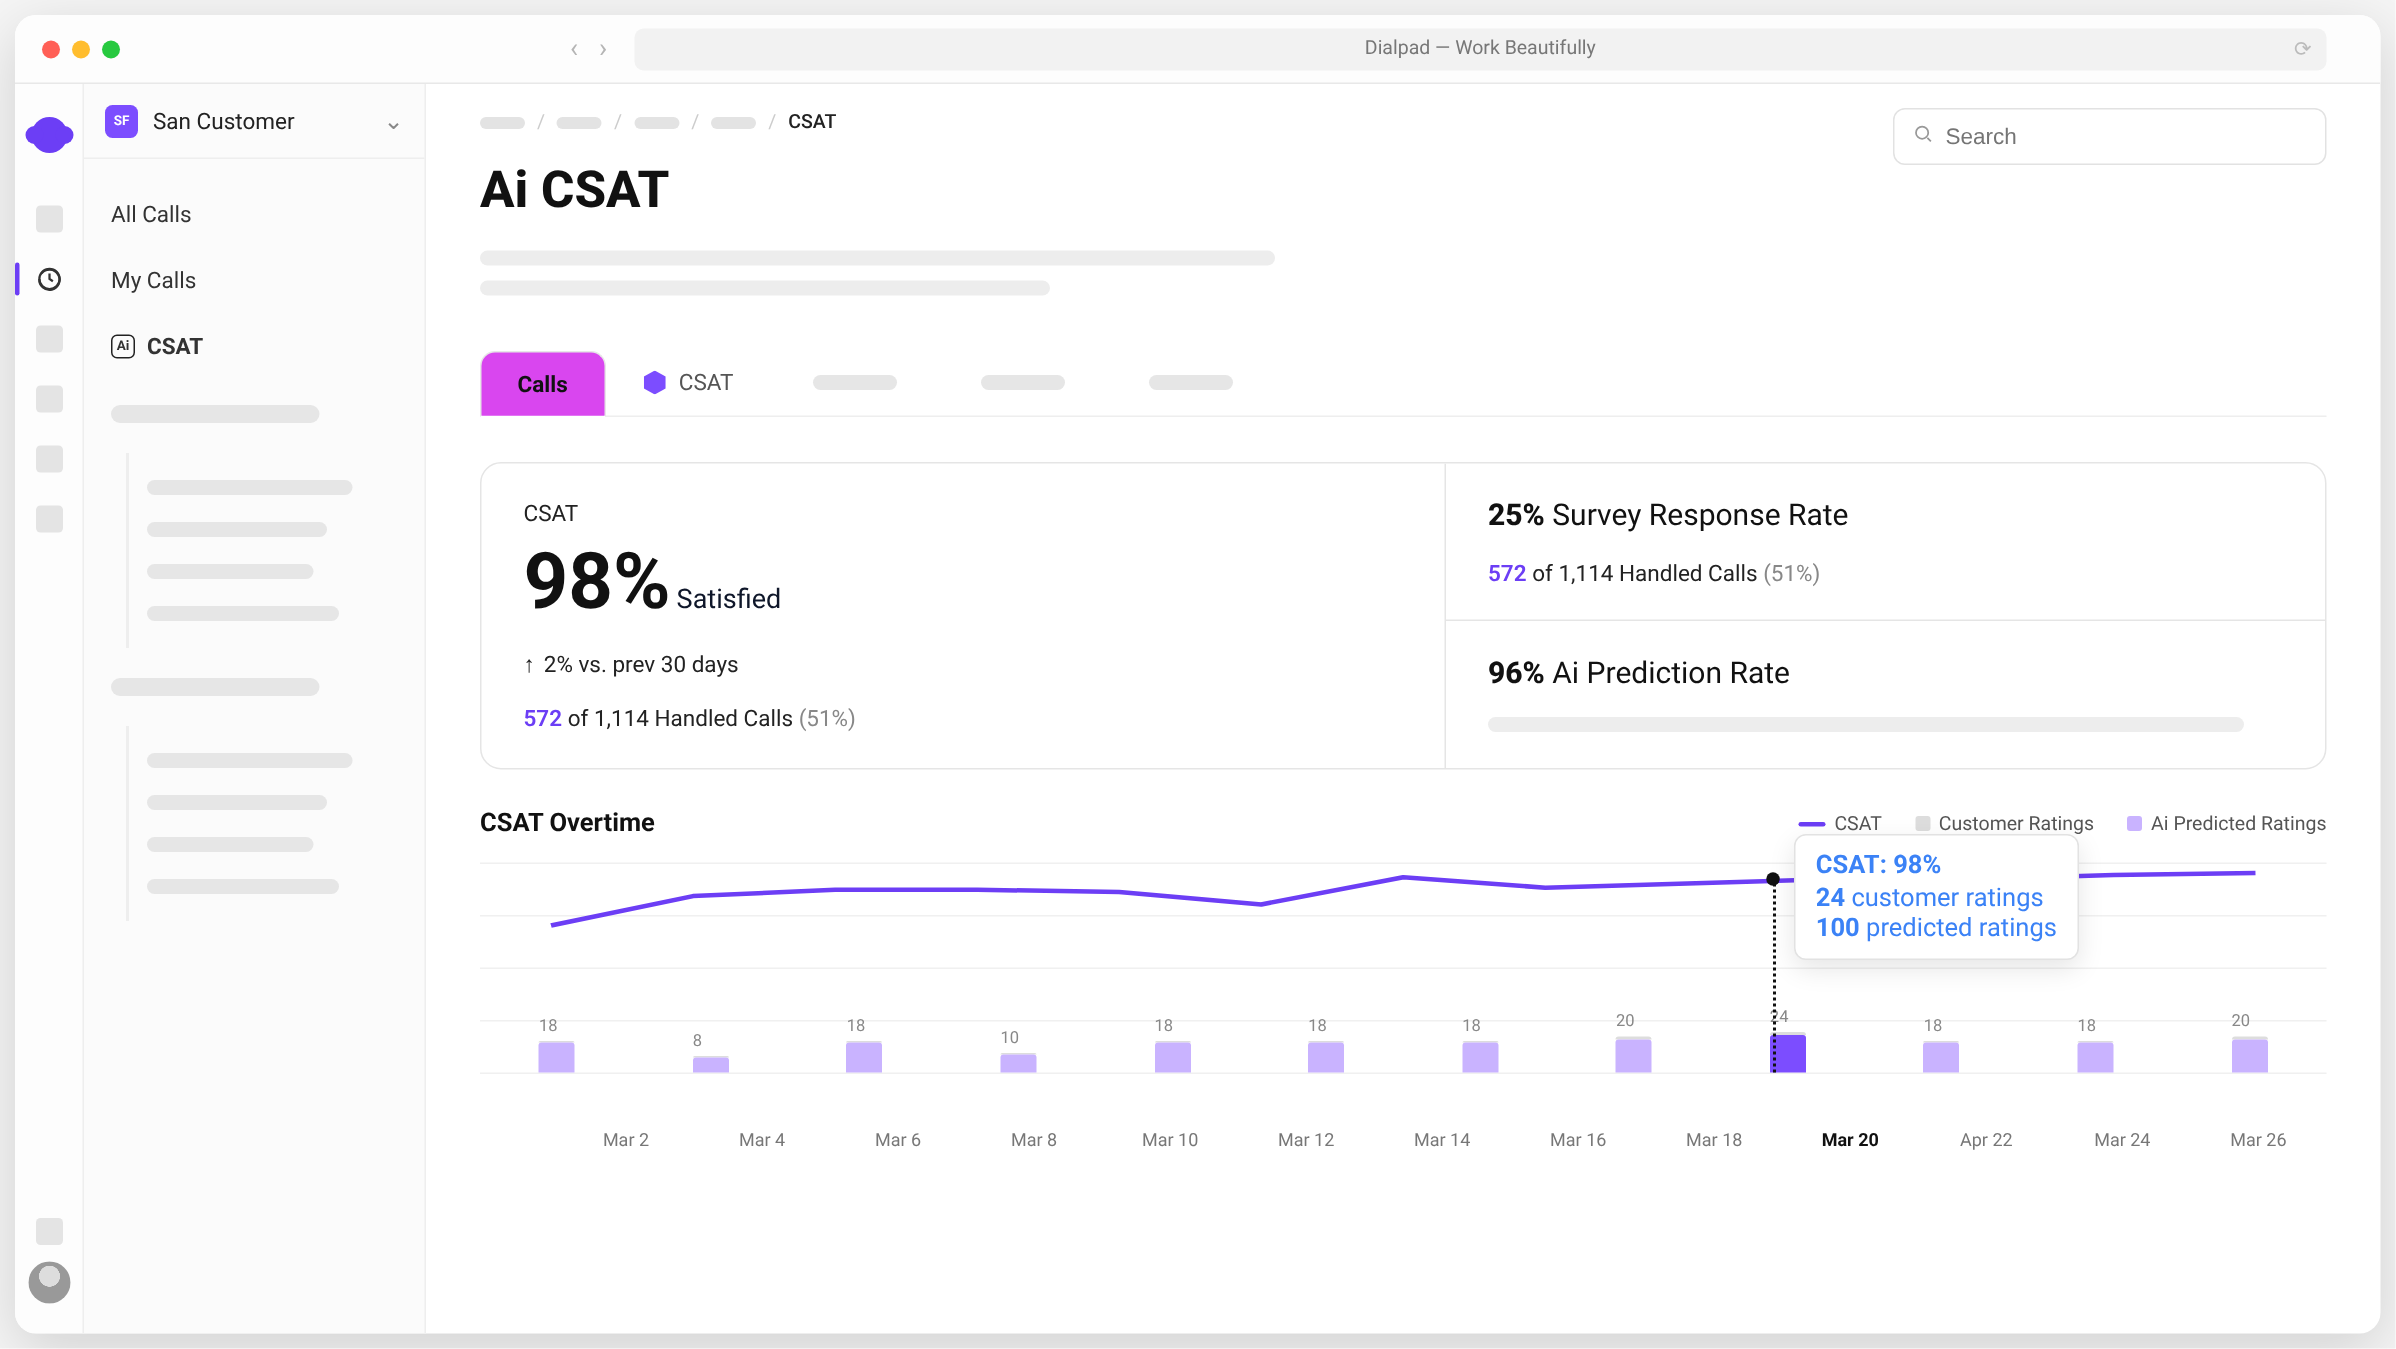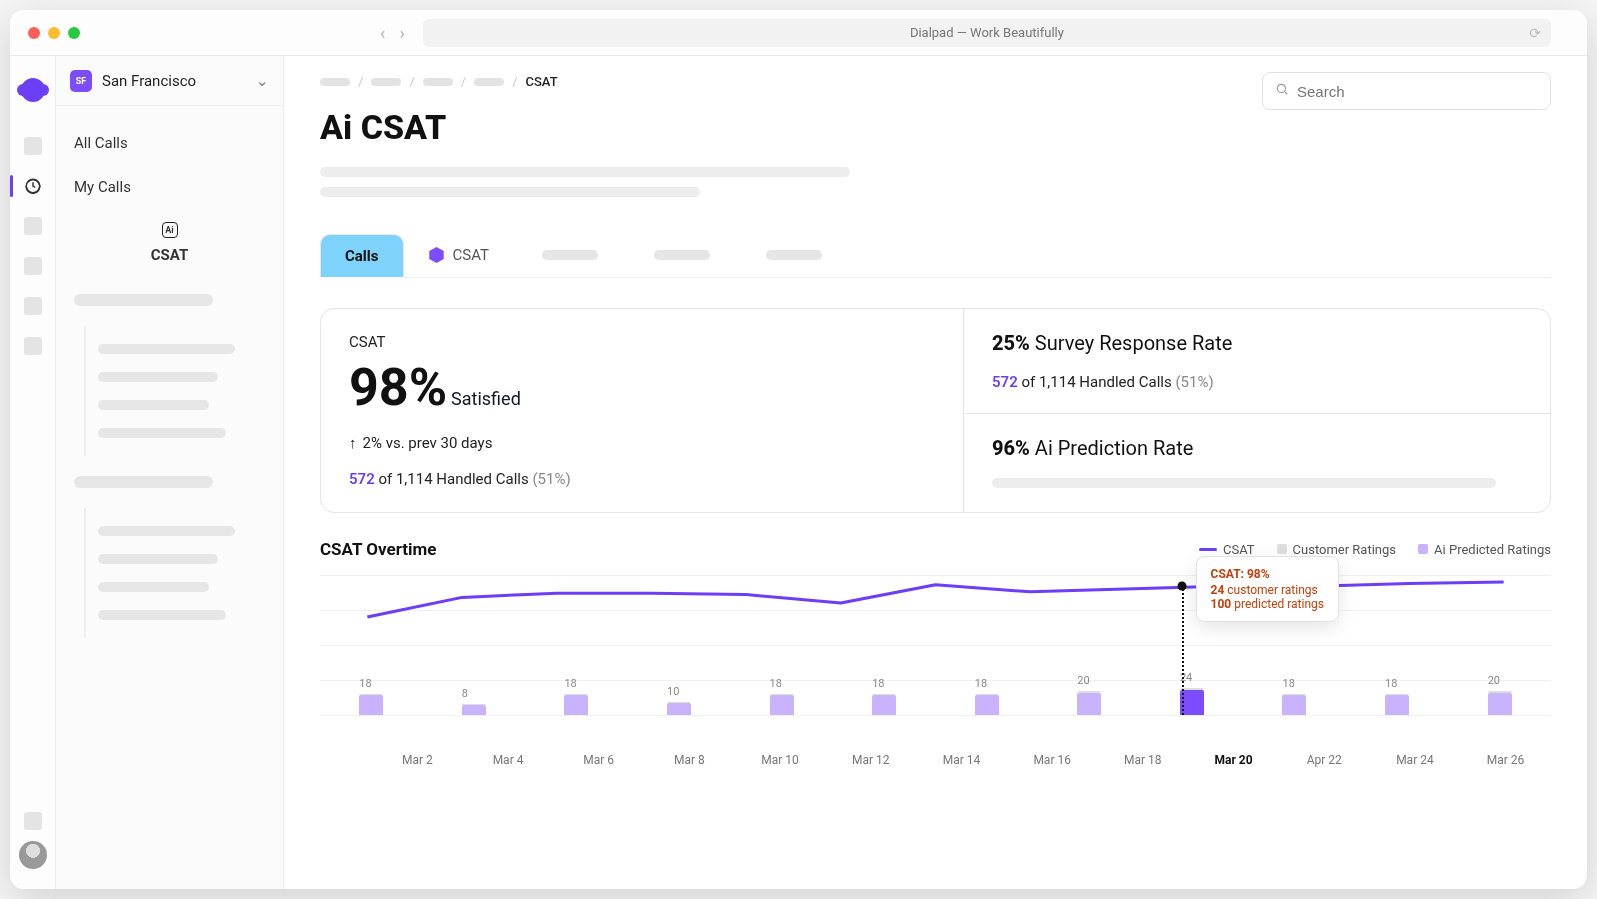--- a/index.html
+++ b/index.html
@@ -53,36 +53,36 @@
 .sidebar {
   width:228px; background:#fbfbfb; border-right:1px solid #eee;
   display:flex; flex-direction:column;
 }
 .org-picker { height:50px; border-bottom:1px solid #eee; display:flex; align-items:center; padding:0 14px; gap:10px; cursor:pointer; }
 .org-badge { width:22px; height:22px; background:#7c4dff; border-radius:5px; color:#fff; font-size:9px; font-weight:700; display:flex; align-items:center; justify-content:center; }
 .org-name { flex:1; font-size:15px; color:#222; }
 .chev { color:#888; }
 .side-list { padding:18px 14px; display:flex; flex-direction:column; gap:6px; }
 .side-item { padding:10px 4px; font-size:15px; color:#333; border-radius:6px; cursor:pointer; display:flex; align-items:center; gap:8px;}
-.side-item.bold { font-weight:700;flex-direction:column; }
+.side-item.bold { font-weight:700; }
 .side-icon { width:16px; height:16px; border:1.5px solid #222; border-radius:4px; display:inline-flex; align-items:center; justify-content:center; font-size:9px; font-weight:700;}
 .side-ph { height:12px; background:#e6e6e6; border-radius:6px; margin:14px 4px; }
 .side-sub { margin-left:14px; border-left:2px solid #eee; padding-left:12px; }
 .side-sub .side-ph { height:10px; margin:18px 0; }
 .main { flex:1; overflow:auto; padding:18px 36px 30px 36px; position:relative; }
 .crumbs { display:flex; align-items:center; gap:8px; color:#bbb; font-size:13px; margin-bottom:18px; }
 .crumb-ph { width:30px; height:8px; background:#e3e3e3; border-radius:4px; }
 .crumb-sep { color:#ccc; }
 .crumb-final { color:#222; font-weight:500; }
 .search-wrap { position:absolute; top:16px; right:36px; width:289px; height:38px; border:1px solid #e2e2e2; border-radius:8px; display:flex; align-items:center; padding:0 12px; color:#888; font-size:15px; gap:8px; }
 .page-title { font-size:34px; font-weight:800; color:#111; margin-bottom:20px; }
 .sub-ph { height:10px; background:#ededed; border-radius:5px; margin-bottom:10px; }
 .tabs { display:flex; gap:0; border-bottom:1px solid #eee; margin-top:36px; align-items:center; }
 .tab { padding:12px 24px; font-size:15px; color:#555; cursor:pointer; display:flex; align-items:center; gap:8px; border:1px solid transparent; }
-.tab.active { font-weight:700; color:#111; border:1px solid #e7e7e7; border-bottom-color:#fff; border-radius:10px 10px 0 0; background:#7dd3fc; margin-bottom:-1px; }
+.tab.active { font-weight:700; color:#111; border:1px solid #e7e7e7; border-bottom-color:#fff; border-radius:10px 10px 0 0; background:#d946ef; margin-bottom:-1px; }
 .tab .hex { width:16px; height:16px; background:#7c4dff; clip-path: polygon(50% 0, 95% 25%, 95% 75%, 50% 100%, 5% 75%, 5% 25%); }
 .tab-ph { width:56px; height:10px; background:#e6e6e6; border-radius:5px; margin:0 28px; }
 .cards { display:flex; border:1px solid #e5e5e5; border-radius:14px; margin-top:30px; overflow:hidden; }
 .card-left { flex:1; padding:24px 28px; }
 .card-right { flex:1; border-left:1px solid #e5e5e5; display:flex; flex-direction:column; }
 .card-right-top { border-bottom:1px solid #e5e5e5; padding:22px 28px; }
 .card-right-bot { padding:22px 28px; }
 .csat-label { font-size:15px; color:#222; margin-bottom:6px; }
 .csat-big { font-size:52px; font-weight:700; color:#111; display:inline-block; }
 .csat-suffix { font-size:18px; color:#0f172a; }
@@ -109,21 +109,21 @@
 .bars { position:absolute; left:0; right:0; top:0; height:140px; display:flex; }
 .barcol { flex:1; position:relative; display:flex; justify-content:center; }
 .bar-stack { position:absolute; bottom:0; width:24px; display:flex; flex-direction:column-reverse; }
 .bar-pred { background:#c9b3ff; border-radius:2px 2px 0 0; }
 .bar-cust { background:#ddd; border-radius:2px 2px 0 0; }
 .bar-active .bar-pred { background:#7c4dff; }
 .bar-label { position:absolute; bottom:100%; margin-bottom:4px; font-size:11px; color:#888; }
 .xaxis { margin-top:8px; display:flex; }
 .xcol { flex:1; text-align:center; font-size:12px; color:#777; }
 .xcol.active { color:#111; font-weight:700; }
-.tooltip { position:absolute; background:#fff; border:1px solid #e2e2e2; border-radius:8px; padding:10px 14px; font-size:12px; color:#c2410c; box-shadow:0 6px 18px rgba(0,0,0,0.1); white-space:nowrap; z-index:5; }
+.tooltip { position:absolute; background:#fff; border:1px solid #e2e2e2; border-radius:8px; padding:10px 14px; font-size:17px; color:#3b82f6; box-shadow:0 6px 18px rgba(0,0,0,0.1); white-space:nowrap; z-index:5; }
 .tooltip .tt-title { font-weight:700; margin-bottom:2px; }
 .tooltip .tt-bold { font-weight:700; }
 .hover-dot { position:absolute; width:9px; height:9px; background:#111; border-radius:50%; transform:translate(-50%,-50%); z-index:4; }
 .hover-line { position:absolute; width:0; border-left:2px dotted #111; z-index:3; }
 </style>
 </head>
 <body>
 
 <div class="window">
 
@@ -160,21 +160,21 @@
       <div class="rail-item"></div>
       <div class="rail-item"></div>
       <div class="spacer"></div>
       <div class="rail-item"></div>
       <div class="avatar"></div>
     </div>
 
     <div class="sidebar">
       <div class="org-picker">
         <div class="org-badge">SF</div>
-        <div class="org-name">San Francisco</div>
+        <div class="org-name">San Customer</div>
         <div class="chev">⌄</div>
       </div>
       <div class="side-list">
         <div class="side-item">
             <span>All Calls</span>
           </div>
         <div class="side-item">
             <span>My Calls</span>
           </div>
         <div class="side-item bold">

